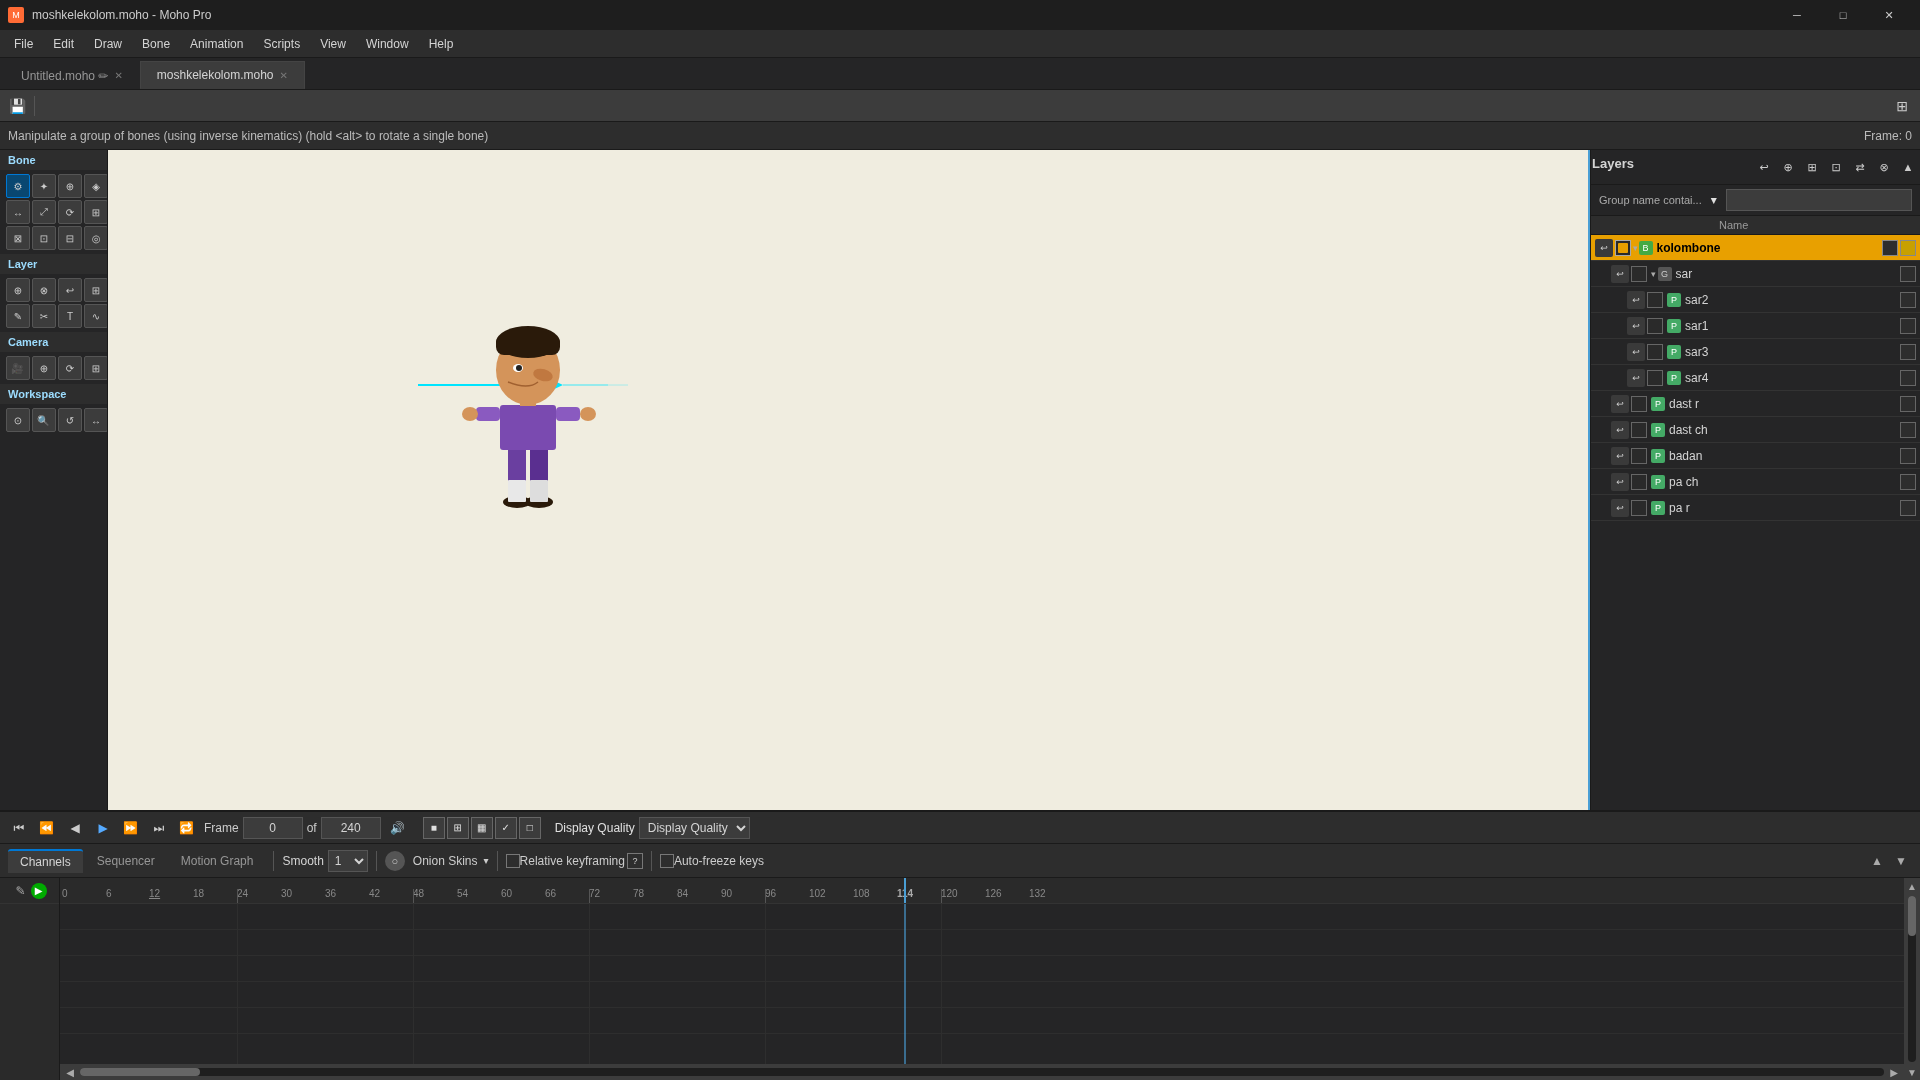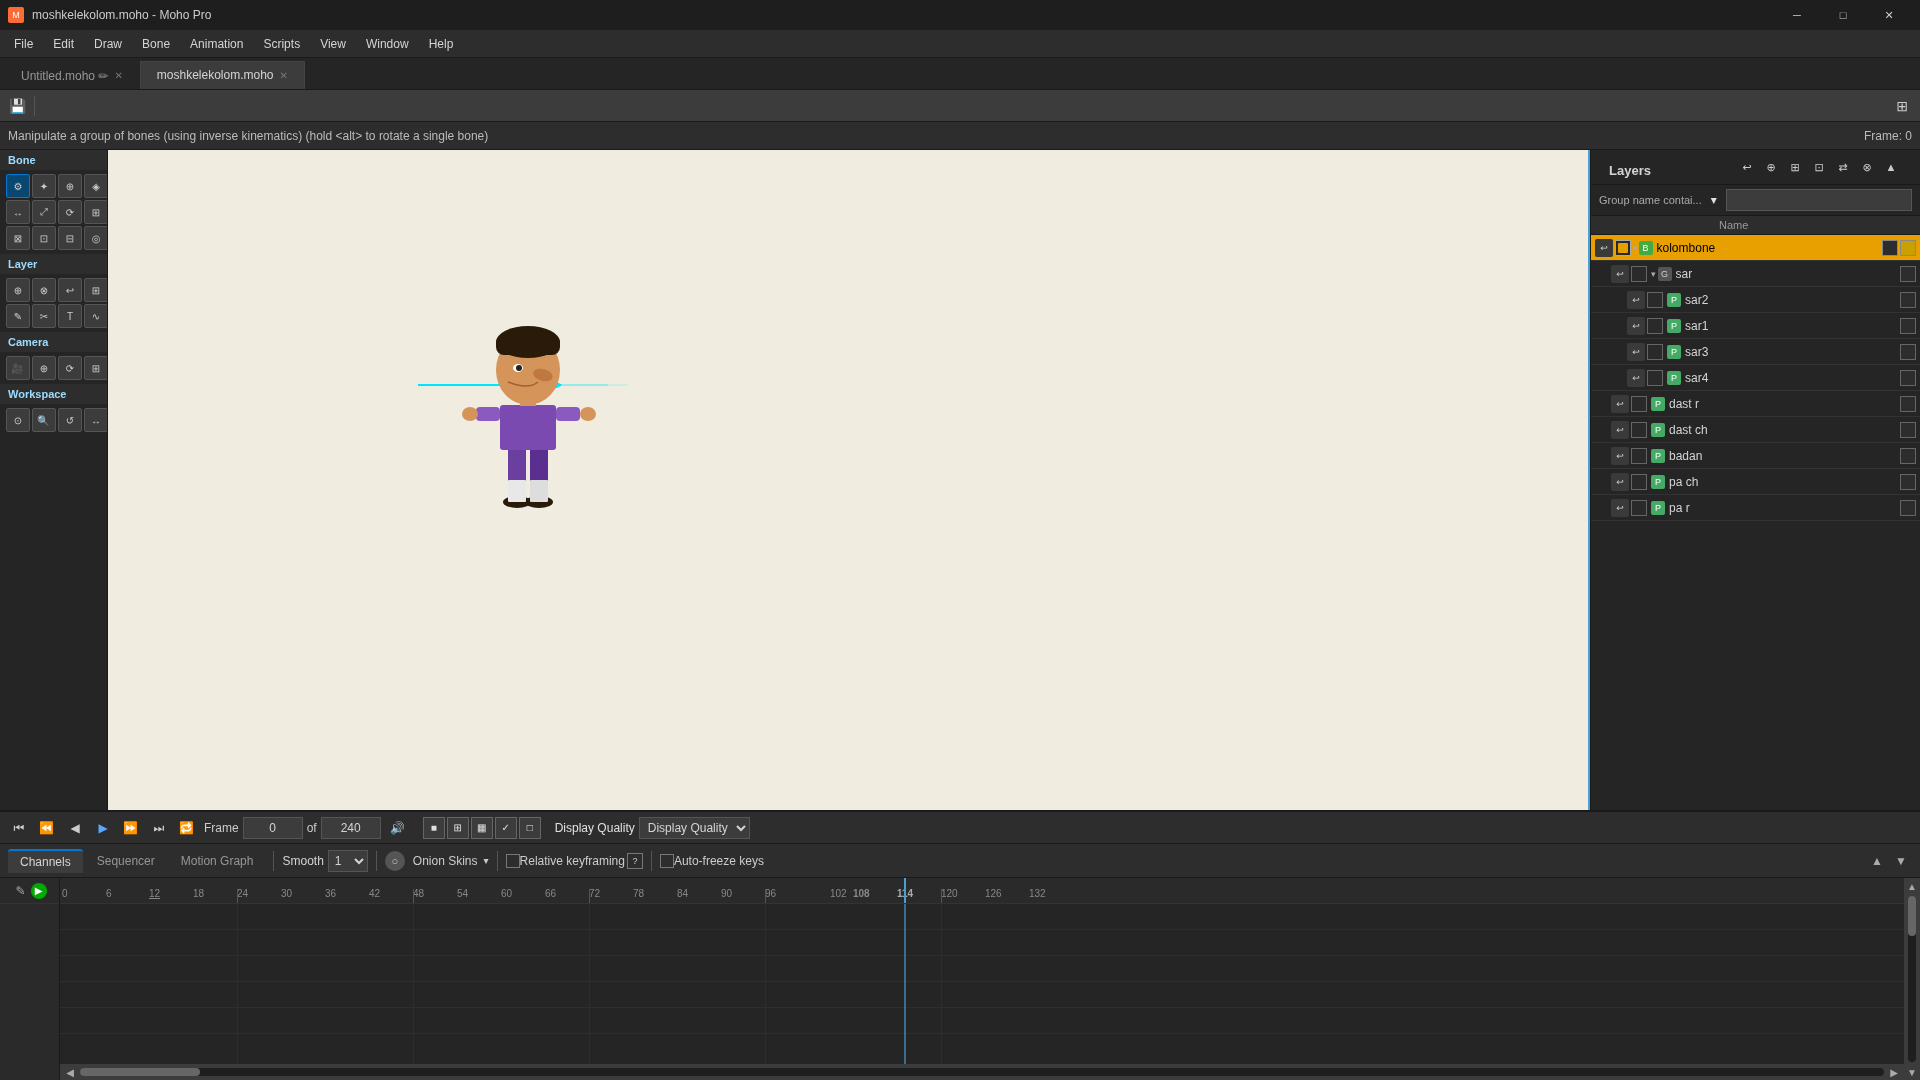--- a/index.html
+++ b/index.html
@@ -28,21 +28,21 @@
 
     
     #statusbar { height: 28px; background: #2d2d2d; display: flex; align-items: center; padding: 0 8px; border-bottom: 1px solid #1a1a1a; color: #bbb; font-size: 12px; }
     #statusbar .frame-display { margin-left: auto; color: #bbb; }
     .section-header { padding: 4px 8px; font-size: 11px; color: #9cdcfe; font-weight: bold; background: #2d2d2d; }
     .tool-grid { display: grid; grid-template-columns: repeat(4, 24px); gap: 2px; padding: 4px 6px; }
     .tool-btn { width: 24px; height: 24px; display: flex; align-items: center; justify-content: center; cursor: pointer; border-radius: 2px; font-size: 10px; color: #ccc; background: #3c3c3c; border: 1px solid #555; }
     .tool-btn.active { background: #094771; border-color: #0078d4; }
     #canvas-bg { width: 100%; height: 100%; background: #f0ede0; position: relative; }
     .blue-line { position: absolute; top: 0; right: 0; width: 2px; height: 100%; background: #4a9fd5; }
-    #layers-header { padding: 6px 18px; display: flex; align-items: flex-end; justify-content: space-between; border-bottom: 1px solid #1a1a1a; }
+    #layers-header { padding: 6px 1px; display: flex; align-items: flex-start; justify-content: space-between; border-bottom: 1px solid #1a1a1a; }
     #layers-header .title { font-size: 13px; color: #d4d4d4; font-weight: bold; }
     .layers-toolbar { display: flex; gap: 2px; align-items: center; }
     .layer-tool-btn { width: 22px; height: 22px; display: flex; align-items: center; justify-content: center; cursor: pointer; border-radius: 2px; font-size: 11px; color: #ccc; }
     .group-filter { display: flex; align-items: center; gap: 4px; padding: 4px 8px; border-bottom: 1px solid #1a1a1a; }
     .group-filter input { flex: 1; background: #3c3c3c; border: 1px solid #555; color: #d4d4d4; padding: 2px 6px; font-size: 11px; height: 22px; }
     #layers-col-header { display: flex; align-items: center; padding: 3px 8px; background: #2d2d2d; border-bottom: 1px solid #1a1a1a; font-size: 11px; color: #9a9a9a; }
     .col-name { flex: 1; padding-left: 60px; }
     .col-extra { width: 40px; text-align: center; }
     .layer-row { display: flex; align-items: center; height: 26px; padding: 0 4px; cursor: pointer; border-bottom: 1px solid #333; }
     .layer-row.selected { background: #e8a000; color: #000; }
@@ -246,21 +246,21 @@
 
       <div class="layer-row selected" style="padding-left:4px;">
         <div class="layer-vis" style="width:18px;height:18px;background:#3a3a3a;border-radius:2px;font-size:9px;display:flex;align-items:center;justify-content:center;color:#ccc;margin-right:2px;">↩</div>
         <div style="width:16px;height:16px;border:1px solid #aaa;background:#2a2a2a;margin-right:2px;display:flex;align-items:center;justify-content:center;">
           <div style="width:10px;height:10px;background:#e8a000;border-radius:1px;"></div>
         </div>
         <div style="margin-right:2px;display:flex;align-items:center;gap:1px;">
           <span style="font-size:9px;color:#aaa;">▾</span>
           <span style="font-size:9px;background:#4a4;width:14px;height:14px;display:flex;align-items:center;justify-content:center;border-radius:2px;color:#fff;">B</span>
         </div>
-        <span class="layer-name" style="color:#000;font-weight:normal;">kolombone</span>
+        <span class="layer-name" style="color:#000;font-weight:bold;">kolombone</span>
         <div style="width:16px;height:16px;border:1px solid #888;background:#2d2d2d;margin-left:4px;"></div>
         <div style="width:16px;height:16px;border:1px solid #888;background:#c8a000;margin-left:2px;"></div>
       </div>
 
       <div class="layer-row" style="padding-left:20px;">
         <div class="layer-vis" style="width:18px;height:18px;background:#3a3a3a;border-radius:2px;font-size:9px;display:flex;align-items:center;justify-content:center;color:#ccc;margin-right:2px;">↩</div>
         <div style="width:16px;height:16px;border:1px solid #666;background:#2a2a2a;margin-right:4px;"></div>
         <span style="font-size:9px;color:#aaa;margin-right:2px;">▾</span>
         <span style="font-size:9px;background:#555;width:14px;height:14px;display:flex;align-items:center;justify-content:center;border-radius:2px;color:#ccc;margin-right:2px;">G</span>
         <span class="layer-name">sar</span>
@@ -444,22 +444,22 @@
             <span style="position:absolute;left:309px;bottom:4px;font-size:10px;color:#888;">42</span>
             <span style="position:absolute;left:353px;bottom:4px;font-size:10px;color:#888;">48</span>
             <span style="position:absolute;left:397px;bottom:4px;font-size:10px;color:#888;">54</span>
             <span style="position:absolute;left:441px;bottom:4px;font-size:10px;color:#888;">60</span>
             <span style="position:absolute;left:485px;bottom:4px;font-size:10px;color:#888;">66</span>
             <span style="position:absolute;left:529px;bottom:4px;font-size:10px;color:#888;">72</span>
             <span style="position:absolute;left:573px;bottom:4px;font-size:10px;color:#888;">78</span>
             <span style="position:absolute;left:617px;bottom:4px;font-size:10px;color:#888;">84</span>
             <span style="position:absolute;left:661px;bottom:4px;font-size:10px;color:#888;">90</span>
             <span style="position:absolute;left:705px;bottom:4px;font-size:10px;color:#888;">96</span>
-            <span style="position:absolute;left:770px;bottom:4px;font-size:10px;color:#888;margin-top:32px;">102</span>
-            <span style="position:absolute;left:793px;bottom:4px;font-size:10px;color:#888;font-weight:bold;">108</span>
+            <span style="position:absolute;left:749px;bottom:4px;font-size:10px;color:#888;margin-top:32px;">102</span>
+            <span style="position:absolute;left:793px;bottom:4px;font-size:10px;color:#888;">108</span>
             <span style="position:absolute;left:837px;bottom:4px;font-size:10px;color:#aaa;font-weight:bold;">114</span>
             <span style="position:absolute;left:881px;bottom:4px;font-size:10px;color:#888;">120</span>
             <span style="position:absolute;left:925px;bottom:4px;font-size:10px;color:#888;">126</span>
             <span style="position:absolute;left:969px;bottom:4px;font-size:10px;color:#888;">132</span>
 
             <div style="position:absolute;left:844px;top:0;width:2px;height:100%;background:#4a9fd5;"></div>
 
             <div style="position:absolute;left:177px;bottom:0;width:1px;height:14px;background:#555;"></div>
             <div style="position:absolute;left:353px;bottom:0;width:1px;height:14px;background:#555;"></div>
             <div style="position:absolute;left:529px;bottom:0;width:1px;height:14px;background:#555;"></div>

